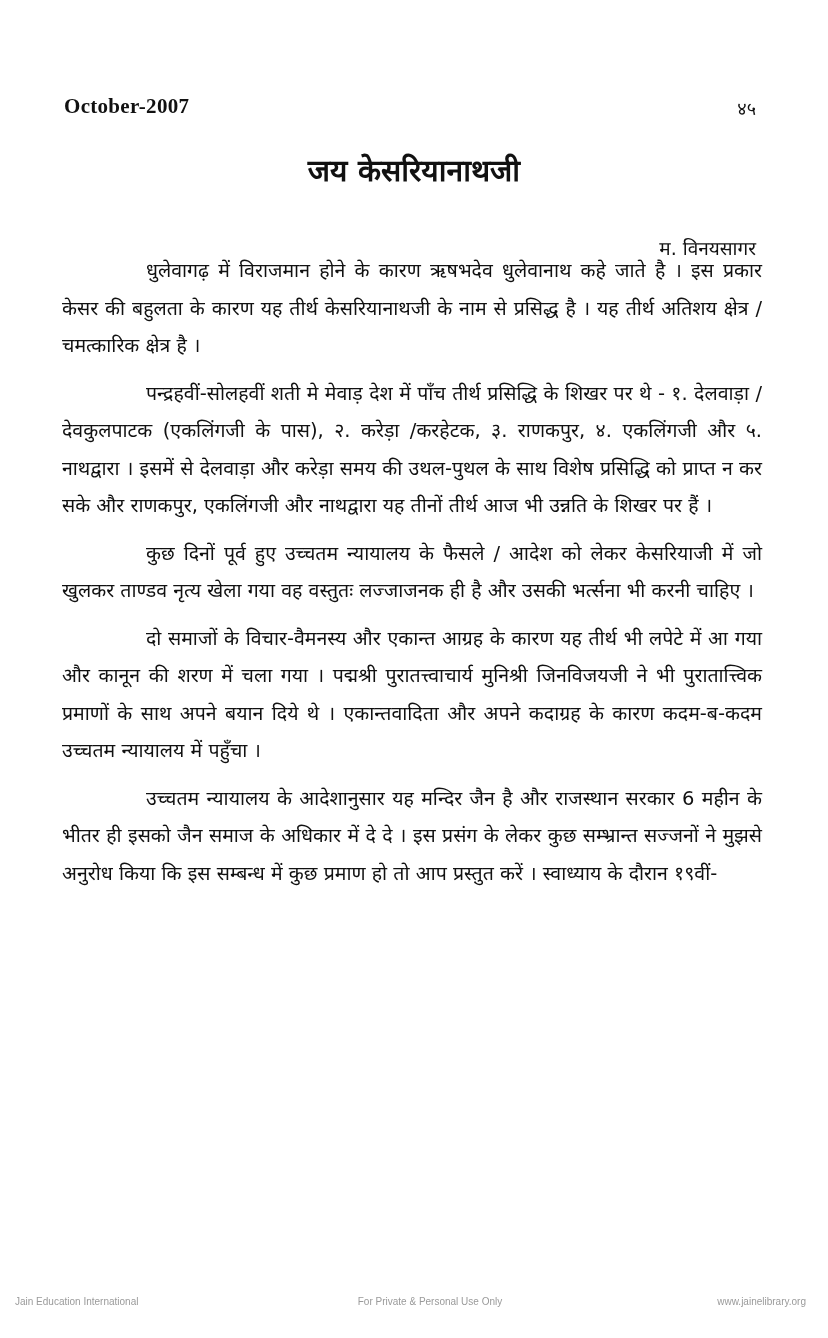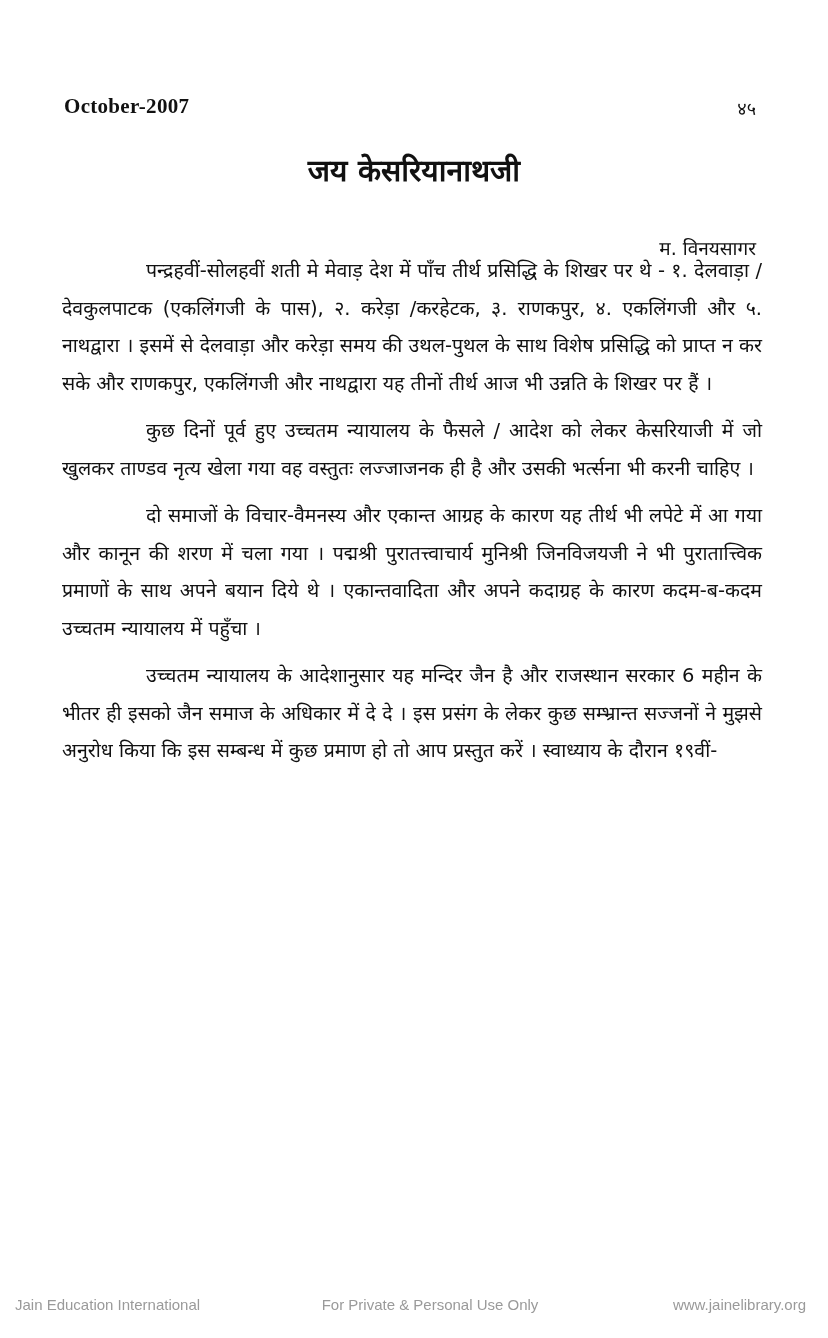--- a/index.html
+++ b/index.html
@@ -4,34 +4,35 @@
   <style>
     html, body { margin: 0; padding: 0; background: #ffffff; }
     body { width: 828px; height: 1338px; position: relative; overflow: hidden; color: #111; }
     .page { position: absolute; left: 0; top: 0; width: 828px; height: 1338px; }
     .hdr-left { position: absolute; left: 64px; top: 94px; font-family: "Liberation Serif", serif; font-weight: bold; font-size: 21px; letter-spacing: 0.3px; }
     .hdr-right { position: absolute; right: 72px; top: 96px; font-family: "DejaVu Sans", sans-serif; font-size: 18px; }
     .title { position: absolute; left: 0; width: 828px; top: 149px; text-align: center; font-family: "DejaVu Sans", sans-serif; font-size: 30px; font-weight: bold; }
     .author { position: absolute; right: 72px; top: 215px; font-family: "DejaVu Sans", sans-serif; font-size: 19px; margin-top: 20px; }
     .body { position: absolute; left: 62px; top: 252px; width: 700px; font-family: "DejaVu Sans", sans-serif; font-size: 19.5px; line-height: 37.5px; }
     .para { margin: 0 0 10px 0; text-align: justify; text-indent: 84px; text-align-last: left; }
-    .footer { position: absolute; top: 1296px; font-family: "Liberation Sans", sans-serif; font-size: 15px; color: #9a9a9a; }
+    .footer { position: absolute; top: 1296px; font-family: "Liberation Sans", sans-serif; font-size: 10px; color: #9a9a9a; }
     .f1 { left: 15px; } .f2 { left: 190px; width: 480px; text-align: center; } .f3 { right: 22px; }
   </style>
 </head>
 <body>
 
 <div class="page">
   <div class="hdr-left">October-2007</div>
   <div class="hdr-right">४५</div>
 
   <div class="title">जय केसरियानाथजी</div>
   <div class="author">म. विनयसागर</div>
 
   <div class="body">
+    <p class="para">धुलेवागढ़ में विराजमान होने के कारण ऋषभदेव धुलेवानाथ कहे जाते है । इस प्रकार केसर की बहुलता के कारण यह तीर्थ केसरियानाथजी के नाम से प्रसिद्ध है । यह तीर्थ अतिशय क्षेत्र / चमत्कारिक क्षेत्र है ।</p>
     <p class="para">पन्द्रहवीं-सोलहवीं शती मे मेवाड़ देश में पाँच तीर्थ प्रसिद्धि के शिखर पर थे - १. देलवाड़ा / देवकुलपाटक (एकलिंगजी के पास), २. करेड़ा /करहेटक, ३. राणकपुर, ४. एकलिंगजी और ५. नाथद्वारा । इसमें से देलवाड़ा और करेड़ा समय की उथल-पुथल के साथ विशेष प्रसिद्धि को प्राप्त न कर सके और राणकपुर, एकलिंगजी और नाथद्वारा यह तीनों तीर्थ आज भी उन्नति के शिखर पर हैं ।</p>
     <p class="para">कुछ दिनों पूर्व हुए उच्चतम न्यायालय के फैसले / आदेश को लेकर केसरियाजी में जो खुलकर ताण्डव नृत्य खेला गया वह वस्तुतः लज्जाजनक ही है और उसकी भर्त्सना भी करनी चाहिए ।</p>
     <p class="para">दो समाजों के विचार-वैमनस्य और एकान्त आग्रह के कारण यह तीर्थ भी लपेटे में आ गया और कानून की शरण में चला गया । पद्मश्री पुरातत्त्वाचार्य मुनिश्री जिनविजयजी ने भी पुरातात्त्विक प्रमाणों के साथ अपने बयान दिये थे । एकान्तवादिता और अपने कदाग्रह के कारण कदम-ब-कदम उच्चतम न्यायालय में पहुँचा ।</p>
     <p class="para">उच्चतम न्यायालय के आदेशानुसार यह मन्दिर जैन है और राजस्थान सरकार 6 महीन के भीतर ही इसको जैन समाज के अधिकार में दे दे । इस प्रसंग के लेकर कुछ सम्भ्रान्त सज्जनों ने मुझसे अनुरोध किया कि इस सम्बन्ध में कुछ प्रमाण हो तो आप प्रस्तुत करें । स्वाध्याय के दौरान १९वीं-</p>
   </div>
 
   <div class="footer f1">Jain Education International</div>
   <div class="footer f2">For Private &amp; Personal Use Only</div>
   <div class="footer f3">www.jainelibrary.org</div>
 </div>

